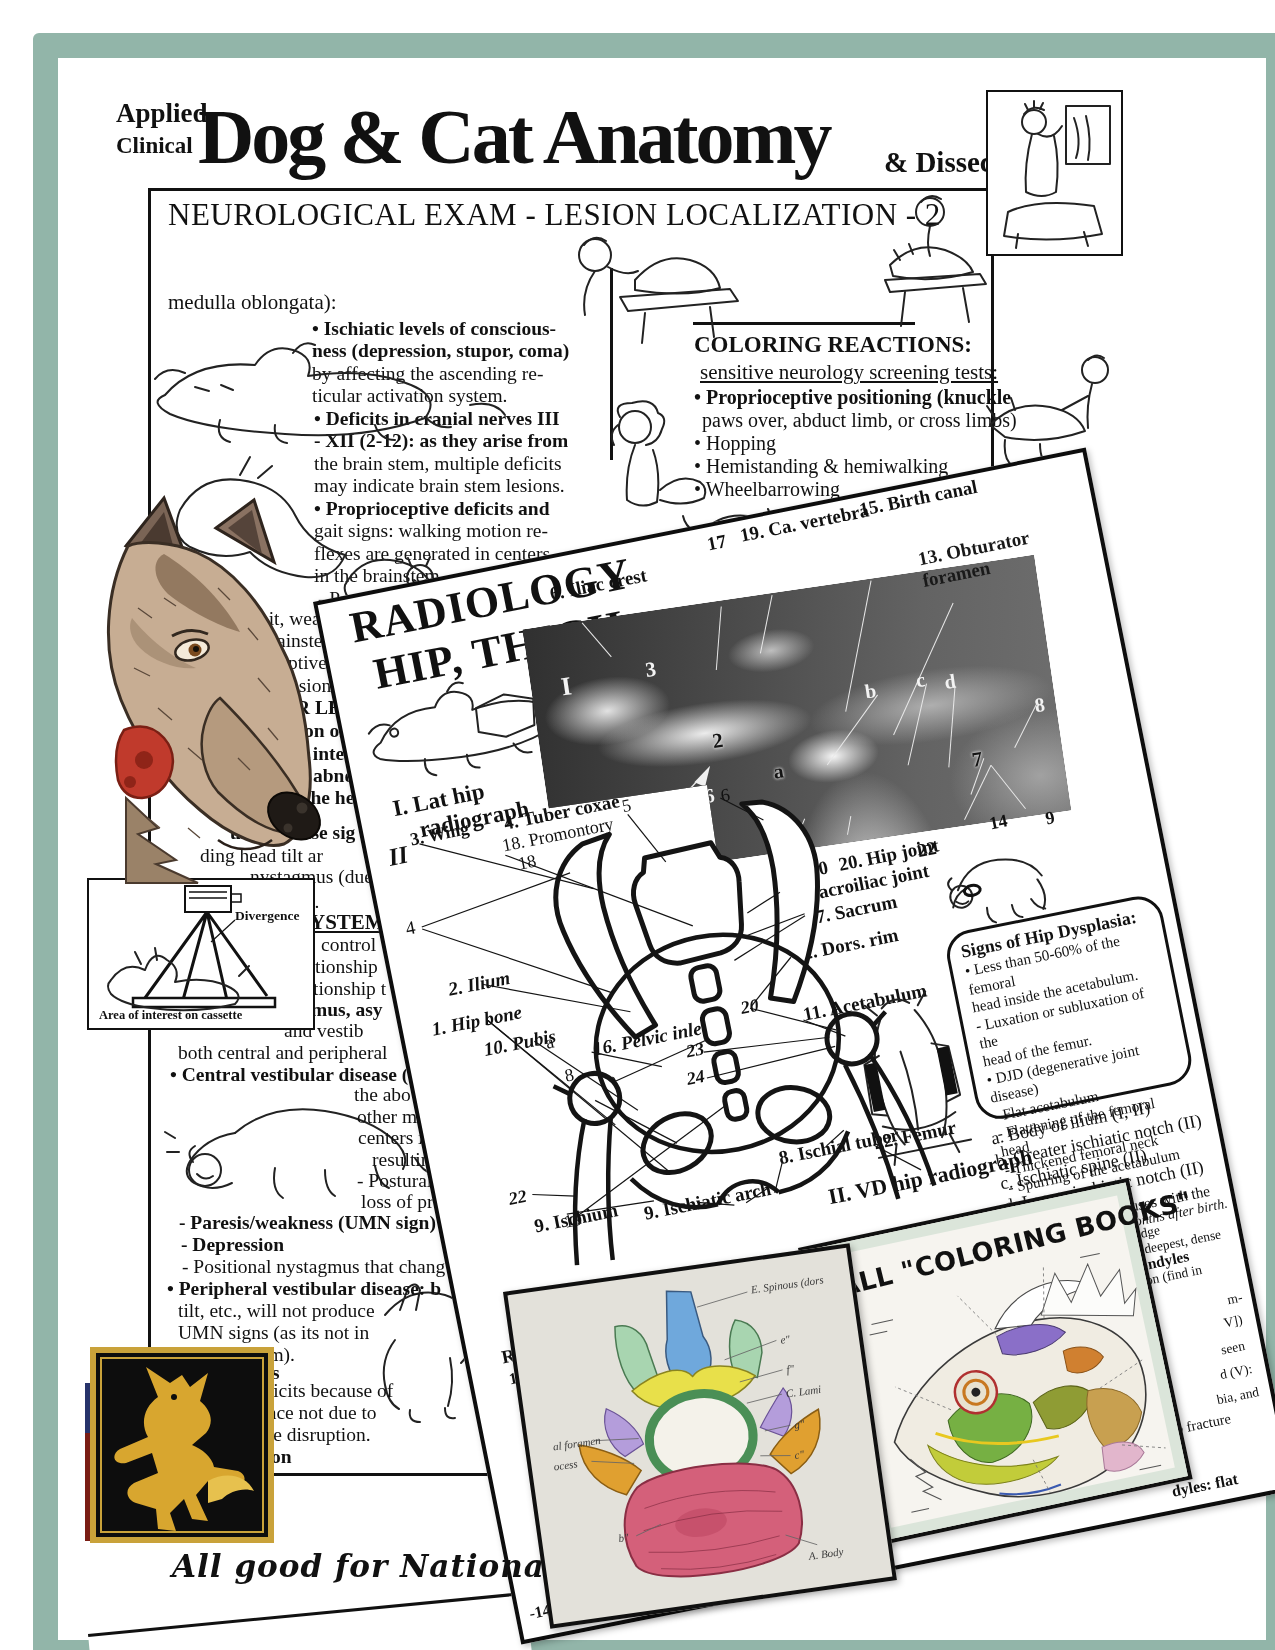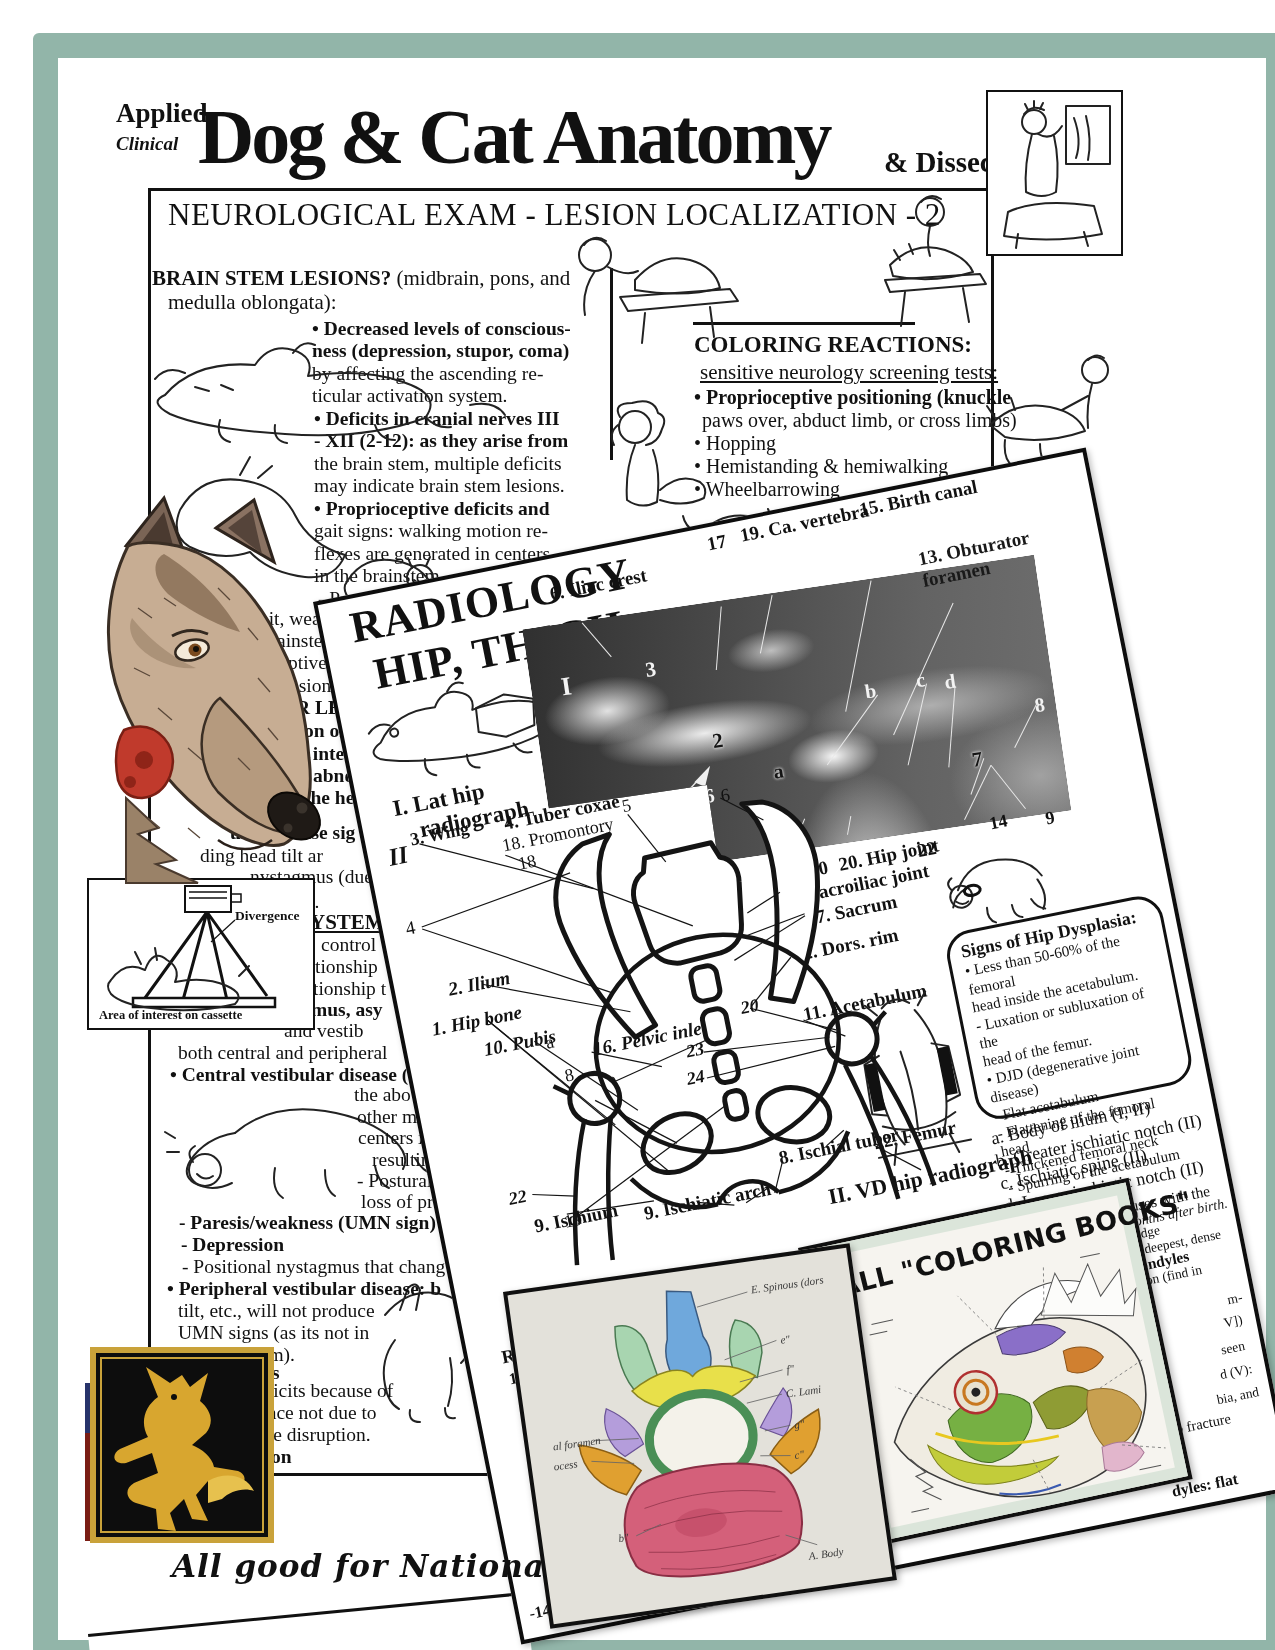--- a/index.html
+++ b/index.html
@@ -38,46 +38,43 @@
   .sk{stroke:#222;stroke-width:2;fill:none;stroke-linecap:round;stroke-linejoin:round;}
 </style>
 </head>
 <body>
 
 <div class="canvas">
 
   <div class="frame"></div>
 
   <span class="ab b" style="left:116px;top:98px;font-size:27px;">Applied</span>
-  <span class="ab b" style="left:116px;top:133px;font-size:19px;font-style:italic;">Clinical</span>
+  <span class="ab b" style="left:116px;top:133px;font-size:23px;">Clinical</span>
   <span class="ab b" style="left:198px;top:92px;font-size:78px;letter-spacing:-3px;white-space:nowrap;z-index:2;">Dog &amp; Cat Anatomy</span>
   <span class="ab b" style="left:884px;top:146px;font-size:29px;white-space:nowrap;">&amp; Dissecti</span>
 
   <div class="ab" style="left:148px;top:188px;width:840px;height:1282px;border:3px solid #111;"></div>
   <span class="ab" style="left:162px;top:197px;font-size:31px;letter-spacing:.5px;white-space:nowrap;background:#fff;padding:0 6px;">NEUROLOGICAL EXAM - LESION LOCALIZATION - 2</span>
 
   <div class="ab" style="left:986px;top:90px;width:133px;height:162px;border:2.5px solid #111;background:#fff;z-index:5;">
     <svg width="133" height="162" viewBox="0 0 133 162">
       <rect x="78" y="14" width="44" height="58" class="sk"></rect>
       <path d="M86,26 q8,22 2,40 M98,24 q6,24 2,44" class="sk" stroke-width="1.5"></path>
       <circle cx="46" cy="30" r="12" class="sk"></circle>
       <path d="M36,22 q8,-10 20,-4 M40,18 l-3,-6 M46,16 l0,-7 M52,17 l3,-6" class="sk" stroke-width="1.5"></path>
       <path d="M50,42 q14,8 24,-8 M44,42 q-8,30 -6,58 q16,8 30,0 q4,-30 -2,-56" class="sk"></path>
       <path d="M20,120 q30,-14 86,-6 l8,28 q-52,10 -98,2 z" class="sk"></path>
       <path d="M30,142 l-2,14 M96,140 l4,14" class="sk"></path>
     </svg>
   </div>
 
-  <div class="ab" style="left:152px;top:266px;font-size:21px;white-space:nowrap;">
-    <span class="b">BRAIN STEM LESIONS?</span><span> (midbrain, pons, and</span>
-  </div>
   <span class="ab" style="left:168px;top:290px;font-size:21px;">medulla oblongata):</span>
 
   <div class="ab" style="left:312px;top:318px;width:272px;font-size:19.5px;line-height:22.4px;">
-    <div class="b">• Decreased levels of conscious-</div>
+    <div class="b">• Ischiatic levels of conscious-</div>
     <div class="b">ness (depression, stupor, coma)</div>
     <div>by affecting the ascending re-</div>
     <div>ticular activation system.</div>
   </div>
   <div class="ab" style="left:314px;top:408px;width:272px;font-size:19.5px;line-height:22.4px;">
     <div class="b">• Deficits in cranial nerves III</div>
     <div class="b">- XII (2-12): as they arise from</div>
     <div>the brain stem, multiple deficits</div>
     <div>may indicate brain stem lesions.</div>
   </div>

